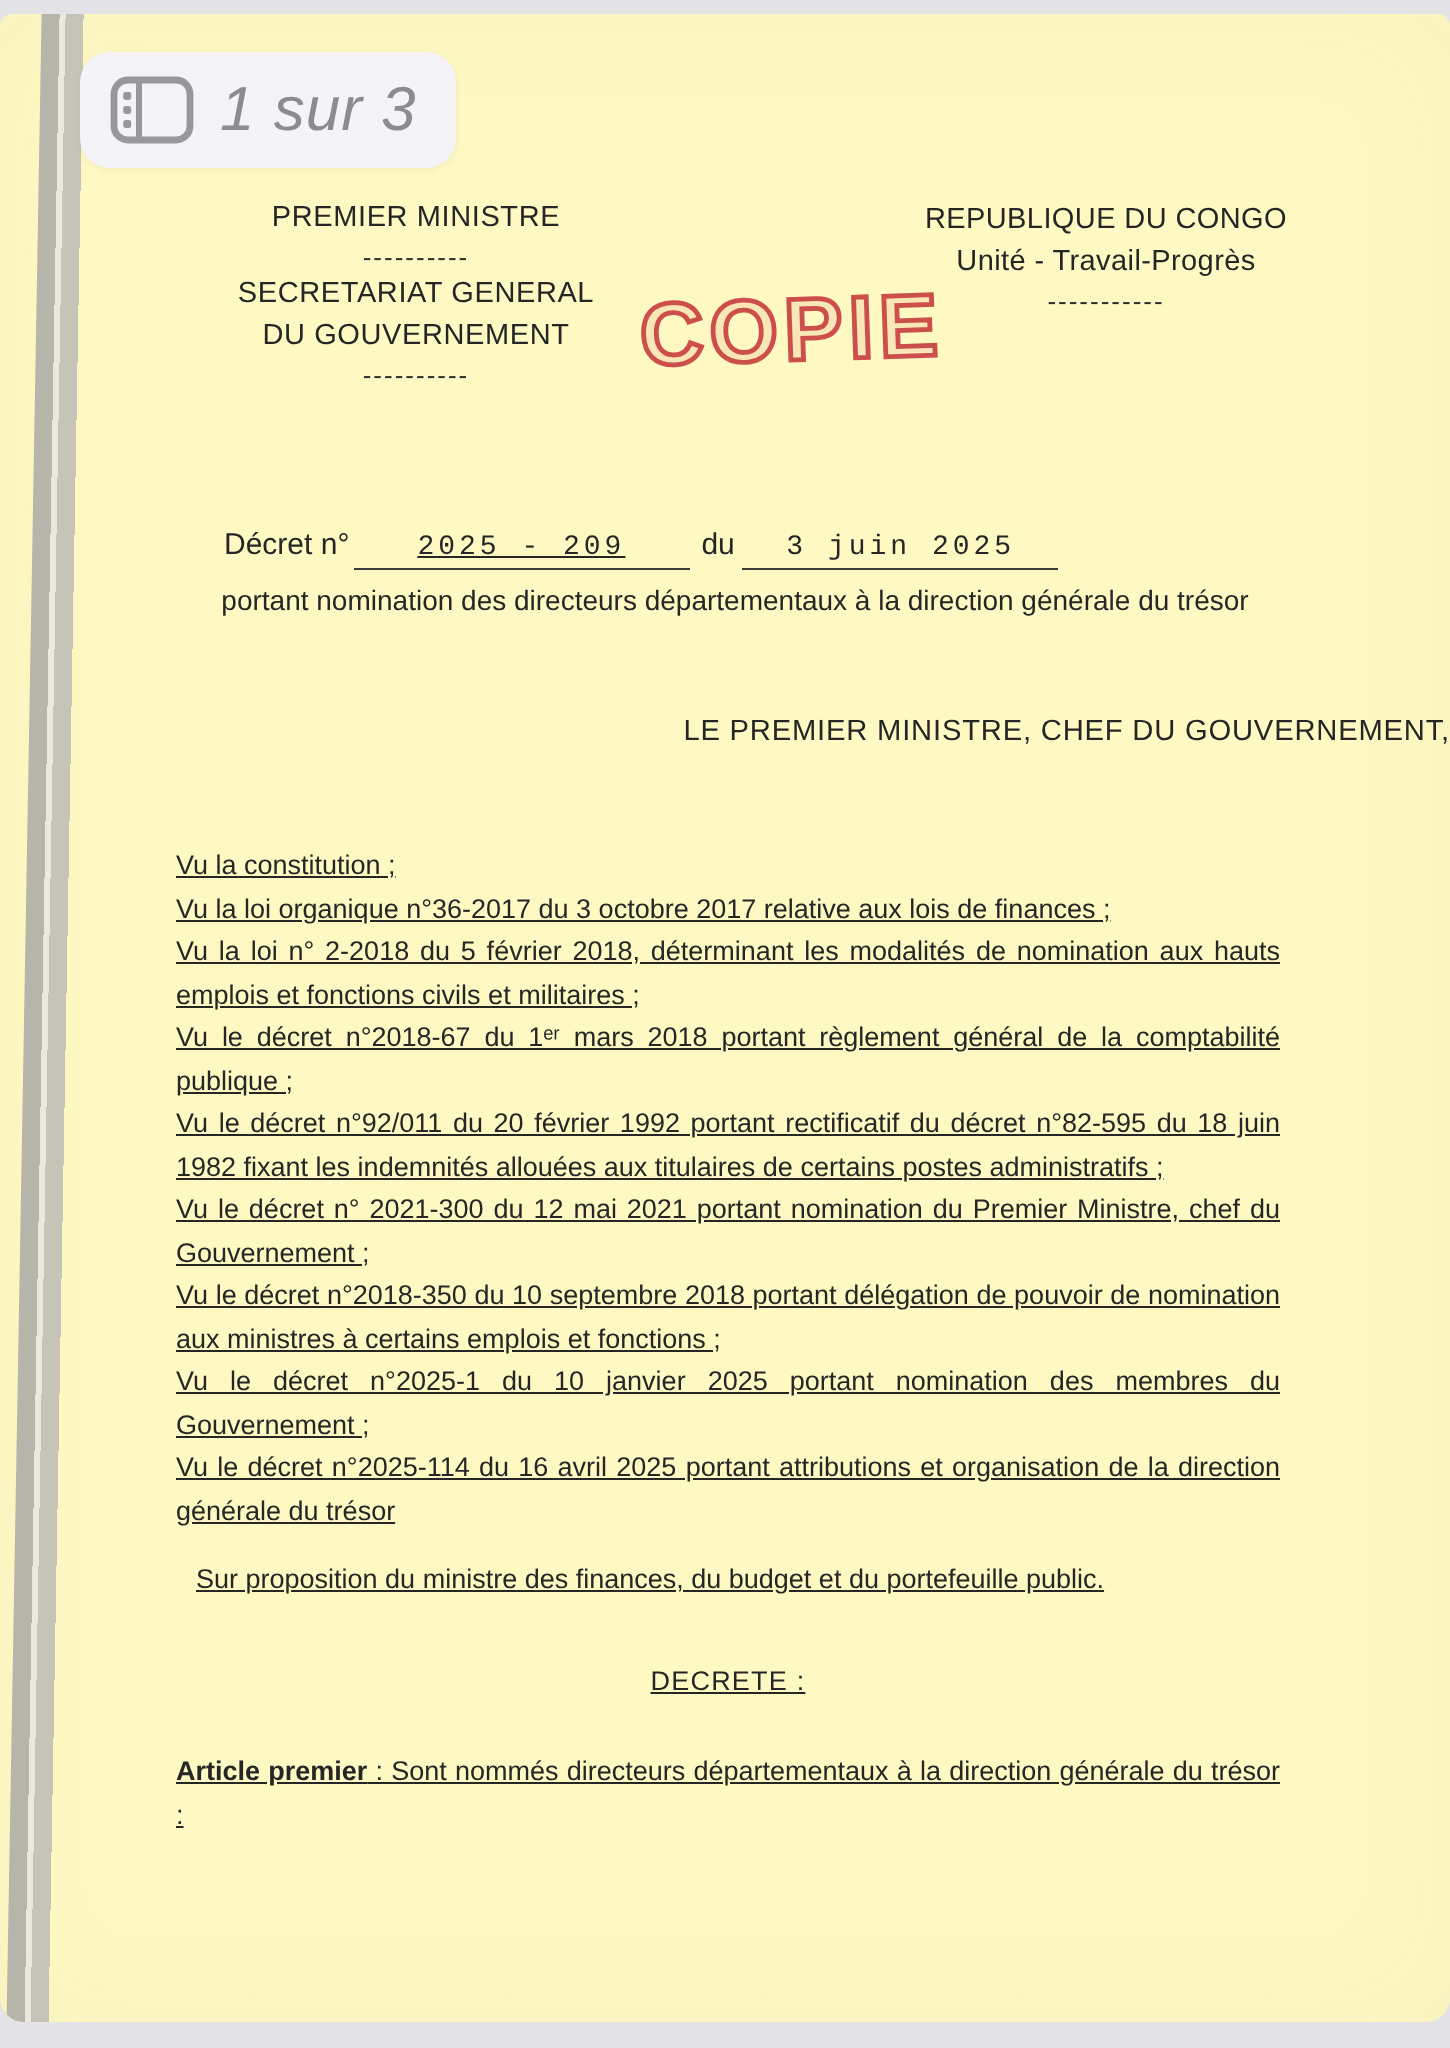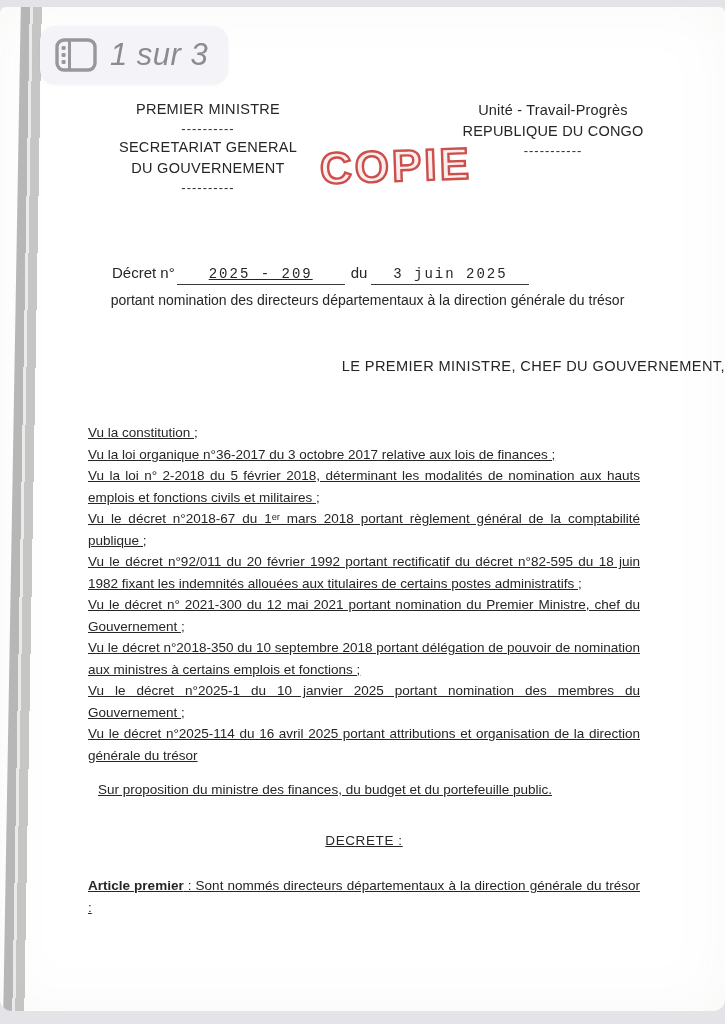--- a/index.html
+++ b/index.html
@@ -4,21 +4,21 @@
 <style>
   html,body { margin:0; padding:0; }
   body {
     width:725px; height:1024px; position:relative; overflow:hidden;
     background:#e4e3e7;
     font-family:"Liberation Sans", sans-serif;
   }
   
   .page {
     position:absolute; left:0; top:7px; right:0; bottom:13px;
-    background:#ffffff;
+    background:#fef9c3;
     border-radius:6px 6px 12px 12px;
     overflow:hidden;
     box-shadow: inset 0 0 60px rgba(120,115,100,0.05);
   }
   .scan-band {
     position:absolute; left:21px; top:-12px; width:26px; height:1080px;
     transform-origin:0 0; transform:rotate(1deg);
     background:linear-gradient(to right,
       #a3a3a3 0 9px,
       #e5e5e3 9px 12px,
@@ -95,22 +95,22 @@
 
   <div class="header-left doc-text">
     <div>PREMIER MINISTRE</div>
     <div class="sep-dashes">----------</div>
     <div>SECRETARIAT GENERAL</div>
     <div>DU GOUVERNEMENT</div>
     <div class="sep-dashes">----------</div>
   </div>
 
   <div class="header-right doc-text">
+    <div>REPUBLIQUE DU CONGO</div>
     <div>Unité - Travail-Progrès</div>
-    <div>REPUBLIQUE DU CONGO</div>
     <div class="sep-dashes">-----------</div>
   </div>
 
   <div class="stamp">COPIE</div>
 
   <div class="decree-line doc-text">
     <span>Décret n°</span><span class="dn-blank number">2025 - 209</span><span>du</span><span class="dn-blank date">3 juin 2025</span>
   </div>
 
   <div class="subject doc-text">portant nomination des directeurs départementaux à la direction générale du trésor</div>

